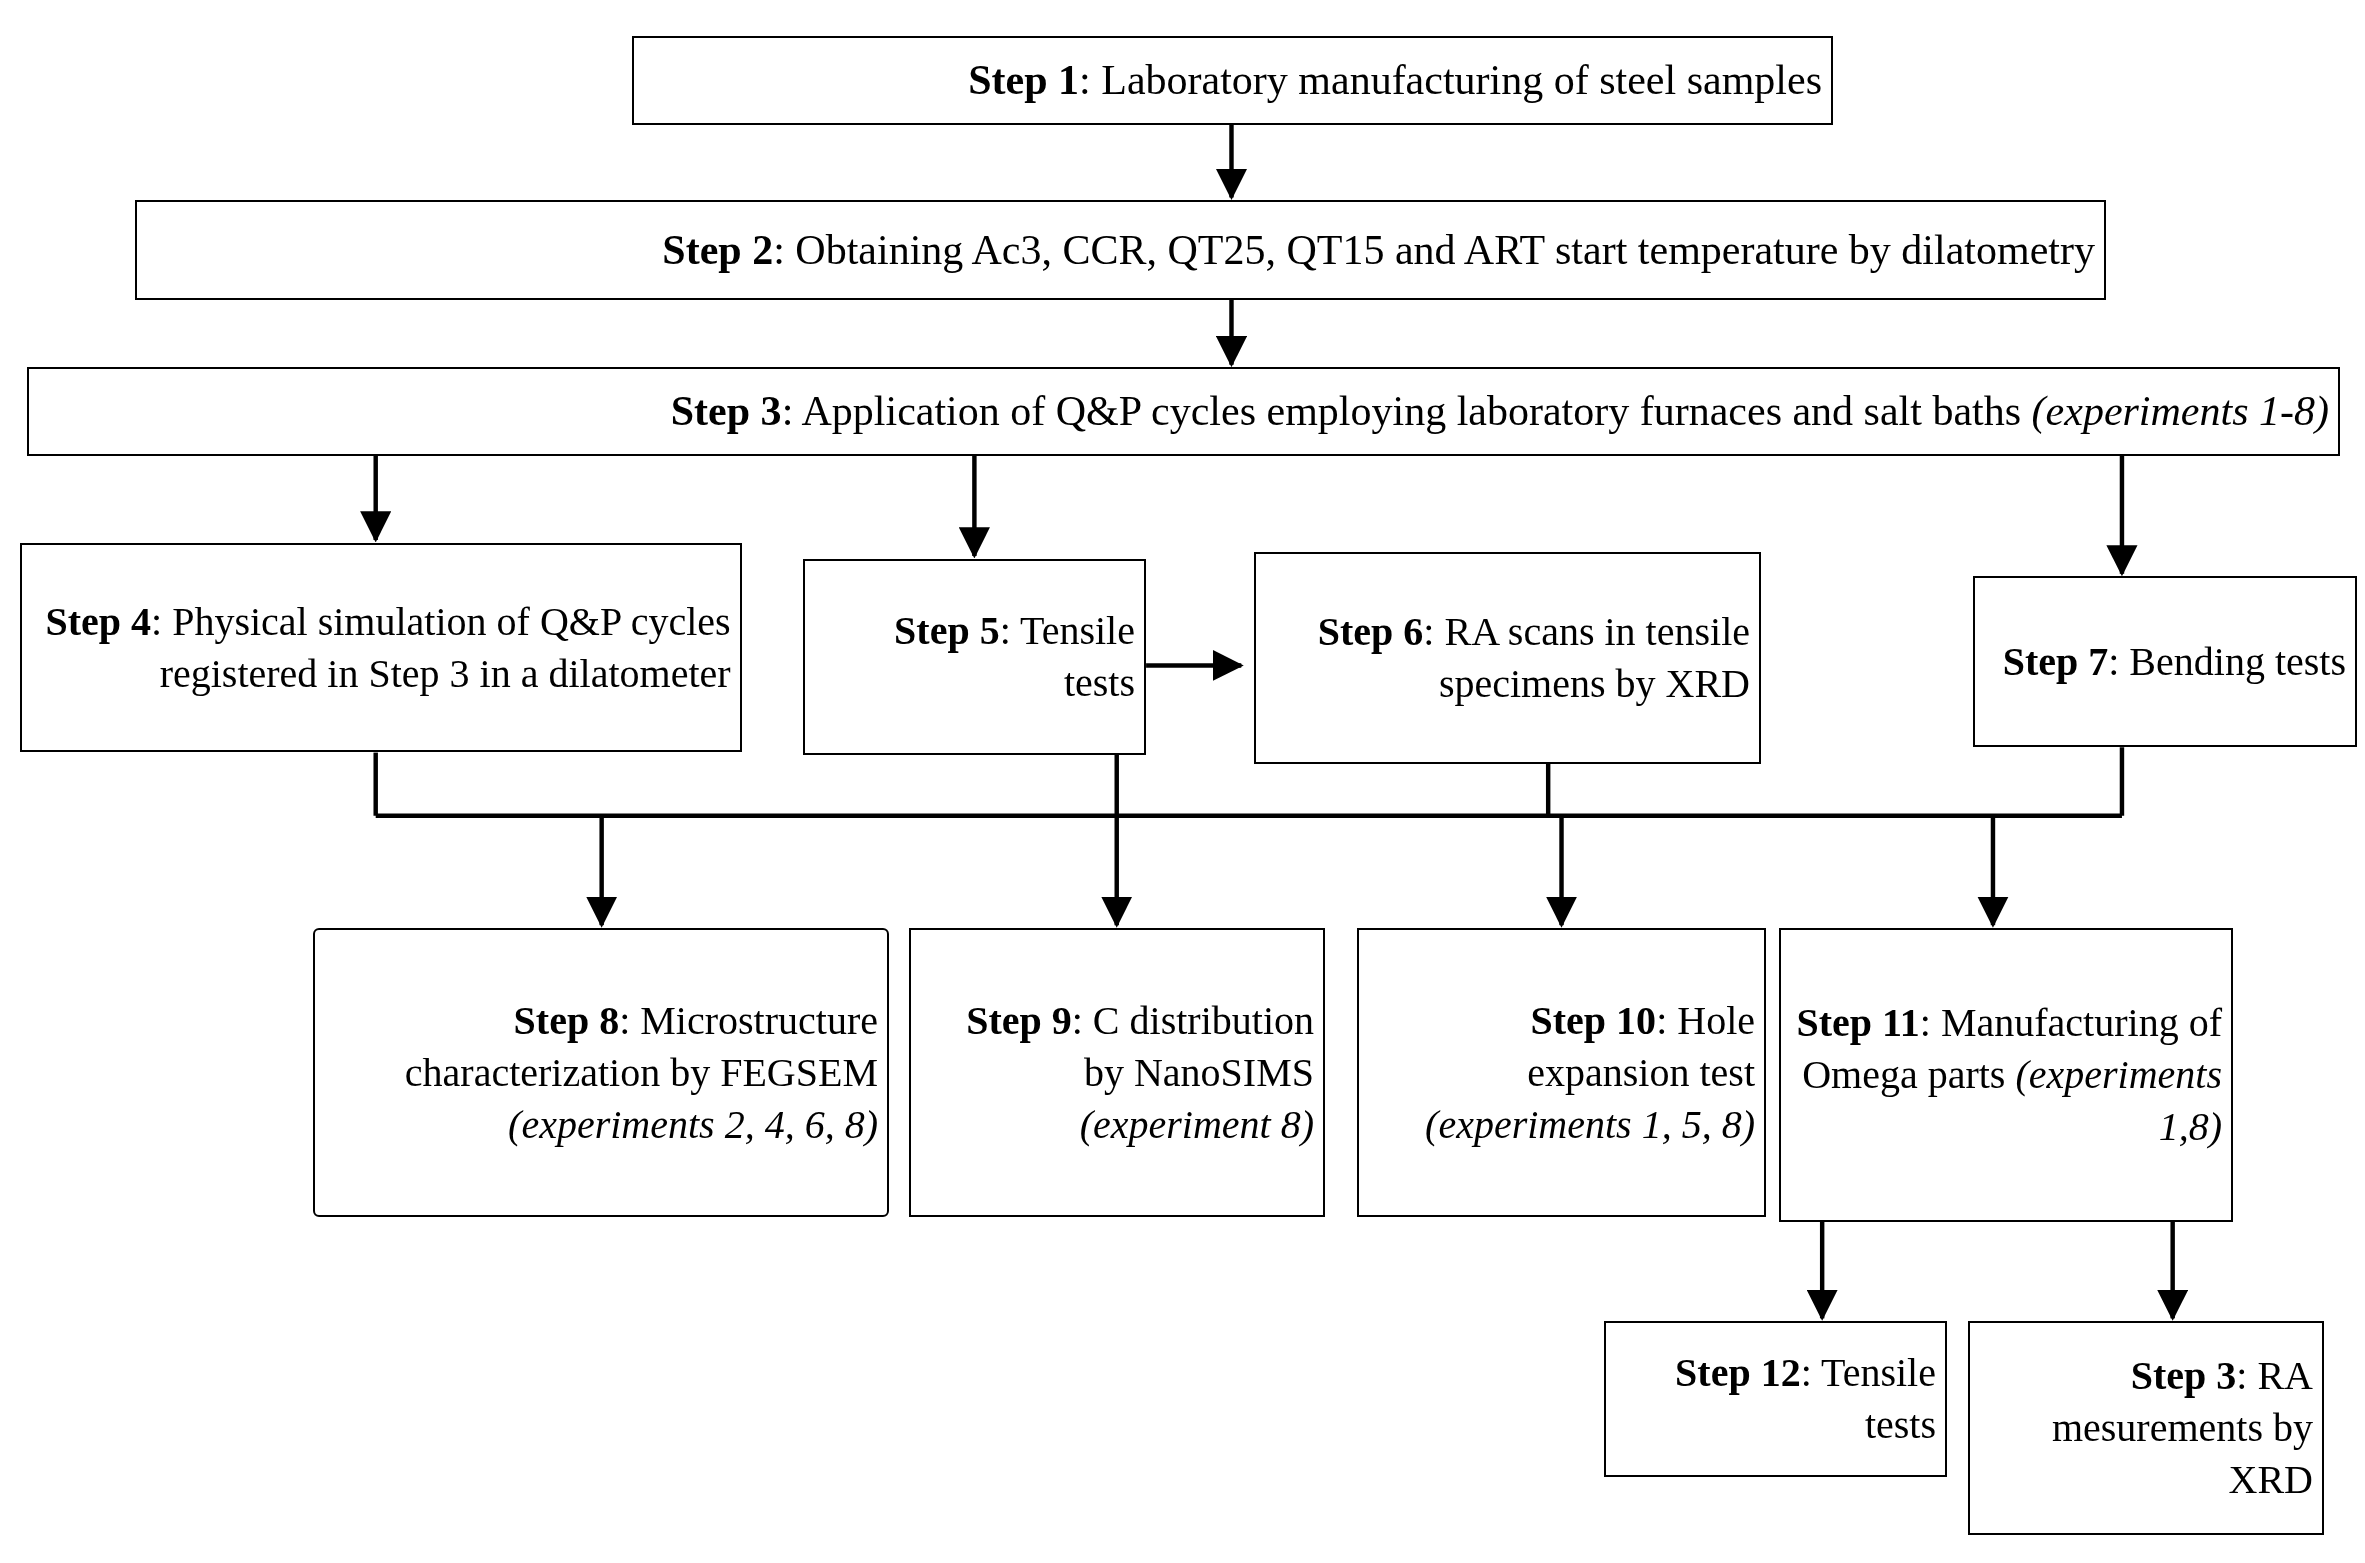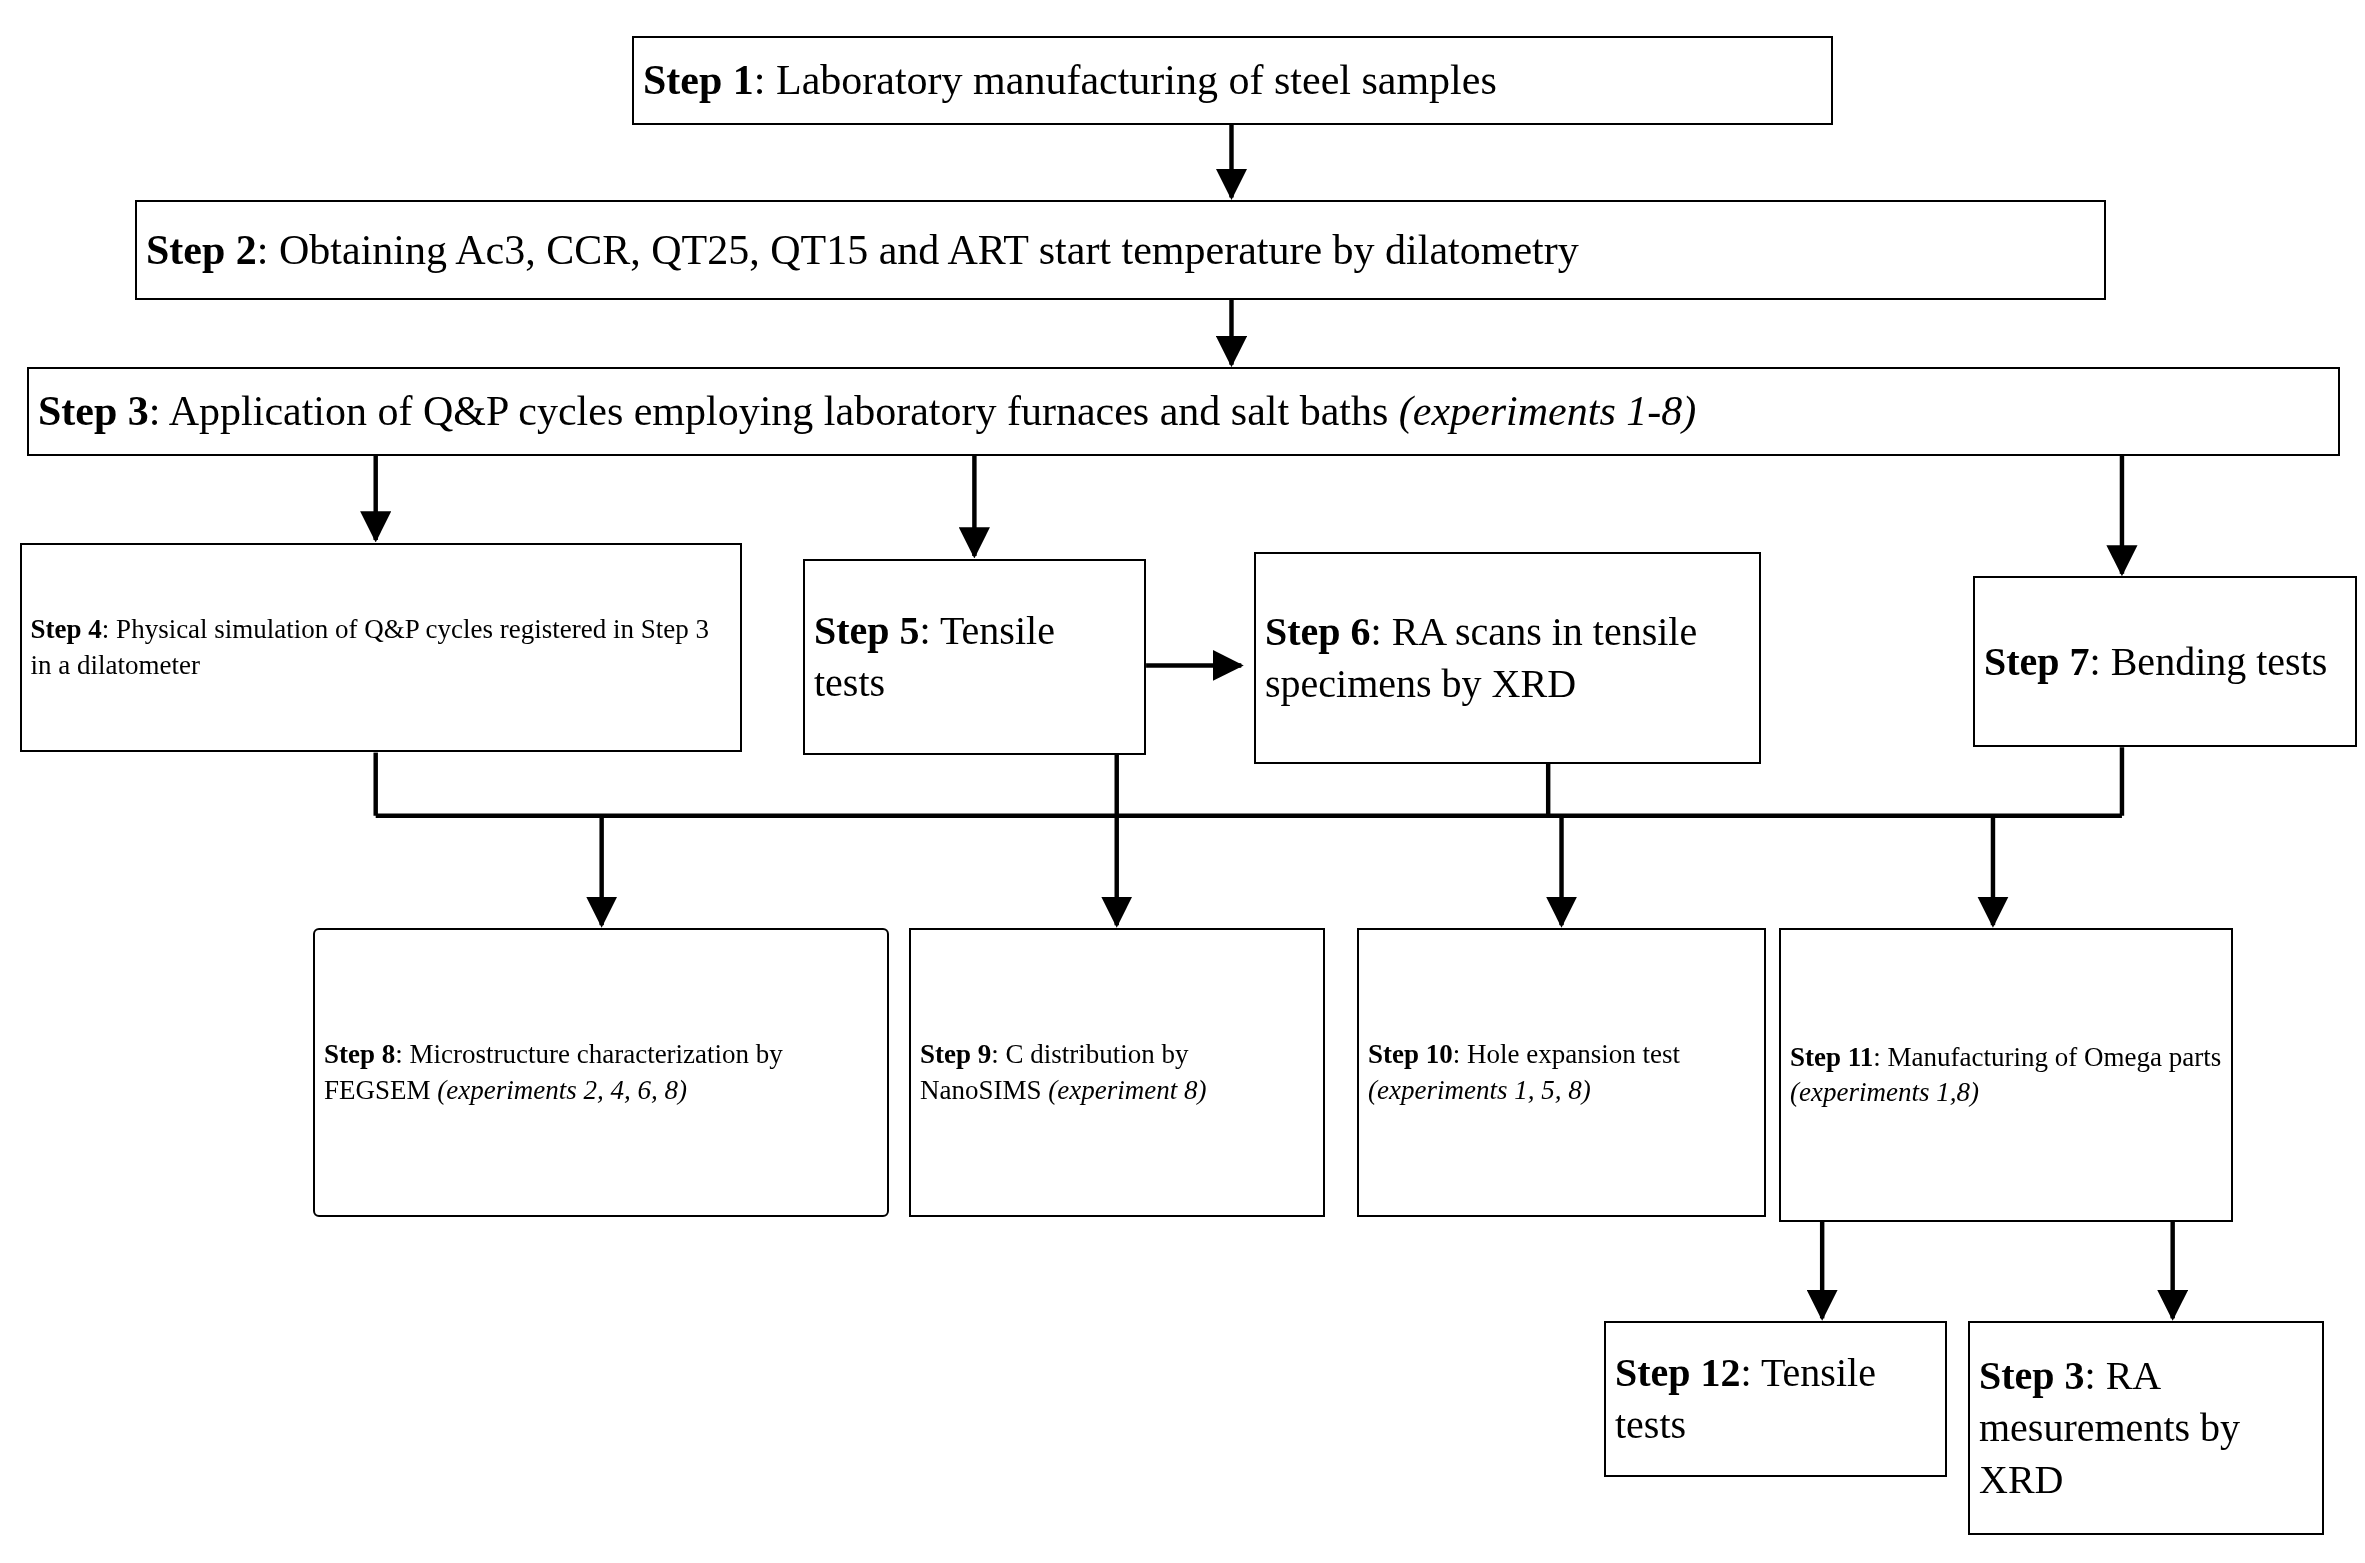--- a/index.html
+++ b/index.html
@@ -24,34 +24,34 @@
     pointer-events: none;
   }
   .node {
     position: absolute;
     box-sizing: border-box;
     border: 2.7px solid #000000;
     background: #ffffff;
     display: flex;
     align-items: center;
     justify-content: center;
-    text-align: left;
+    text-align: right;
     color: #000000;
     line-height: 1.30;
     padding: 3.6px 9px;
     z-index: 2;
   }
   .node .txt {
     display: block;
     width: 100%;
   }
   .b { font-weight: bold; }
   .i { font-style: italic; }
   .single-line { font-size: 42px; }
-  .multi-line  { font-size: 27px; font-family: Liberation Serif, serif; }
+  .multi-line  { font-size: 40px; font-family: Liberation Serif, serif; }
   .small-box   { font-size: 40px; }
 </style>
 </head>
 <body>
 
 <div id="canvas">
 
   <svg id="connectors" viewBox="0 0 2659 1757" width="2366" height="1563" xmlns="http://www.w3.org/2000/svg">
     <defs>
       <marker id="arw" viewBox="0 0 10 10" refX="9.2" refY="5" markerWidth="7" markerHeight="7" orient="auto-start-reverse">

